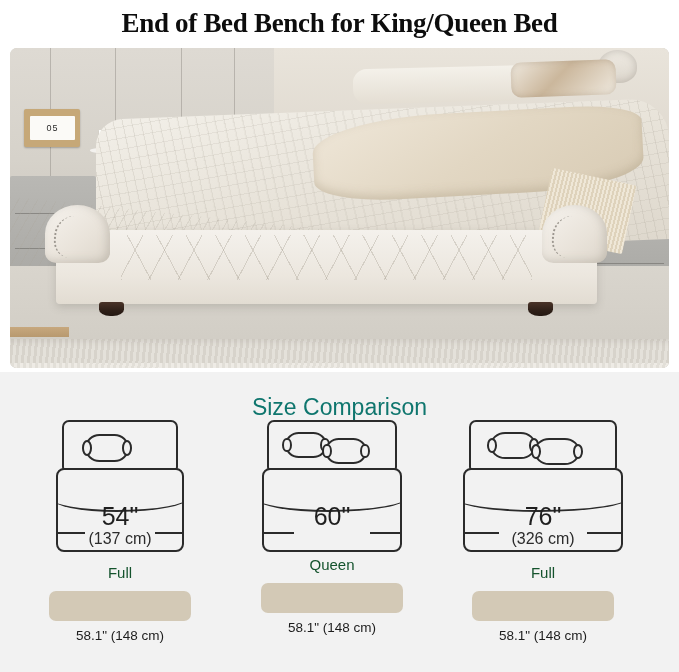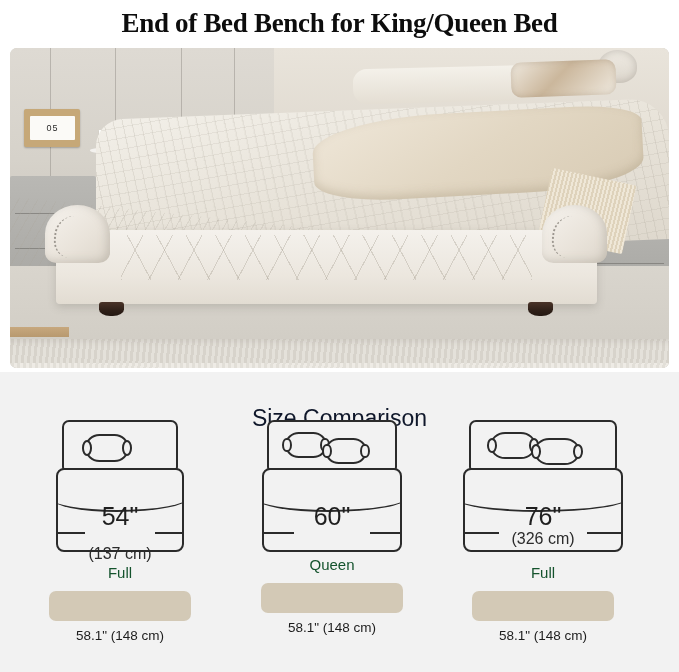--- a/index.html
+++ b/index.html
@@ -197,23 +197,23 @@
     position:absolute;left:10%;bottom:24%;width:76%;height:7%;
     background:radial-gradient(ellipse at center,rgba(80,75,68,.38) 0%,rgba(80,75,68,0) 72%);
   }
 
   
   .compare{
     position:absolute;left:0;top:372px;width:679px;height:300px;
     background:#f2f2f2;
   }
   .compare h2{
-    margin:15px;padding-top:18px;
+    margin:4px;padding-top:18px;
     text-align:center;
-    font-size:23px;font-weight:normal;color:#0f172a;
+    font-size:23px;font-weight:normal;color:#0f766e;
     font-family:"Liberation Sans", sans-serif;
   }
 
   .beds-row{
     position:absolute;left:0;top:48px;width:679px;height:250px;
   }
   .bed-col{
     position:absolute;top:0;
     display:flex;flex-direction:column;align-items:center;
   }
@@ -364,21 +364,21 @@
     <div class="bed-col" style="left:49px;width:142px;">
       <div class="bed-fig" style="width:142px;height:132px;">
         <div class="headbd" style="width:116px;height:54px;"></div>
         <div class="pillow" style="left:36px;top:14px;width:44px;height:28px;"></div>
         <div class="mattr" style="top:48px;width:128px;height:84px;">
           <div class="sheet-curve"></div>
           <div class="tick l" style="top:62px;"></div>
           <div class="tick r" style="top:62px;"></div>
         </div>
         <div class="dim-in" style="top:82px;">54"</div>
-        <div class="dim-cm" style="top:125px;">(137 cm)</div>
+        <div class="dim-cm" style="top:110px;">(137 cm)</div>
       </div>
       <div class="bed-label" style="margin-top:12px;">Full</div>
       <div class="bench-bar" style="margin-top:10px;"></div>
       <div class="bench-dim" style="margin-top:7px;">58.1" (148 cm)</div>
     </div>
 
     <div class="bed-col" style="left:261px;width:142px;">
       <div class="bed-fig" style="width:142px;height:132px;">
         <div class="headbd" style="width:130px;height:54px;"></div>
         <div class="pillow" style="left:24px;top:12px;width:42px;height:26px;"></div>

